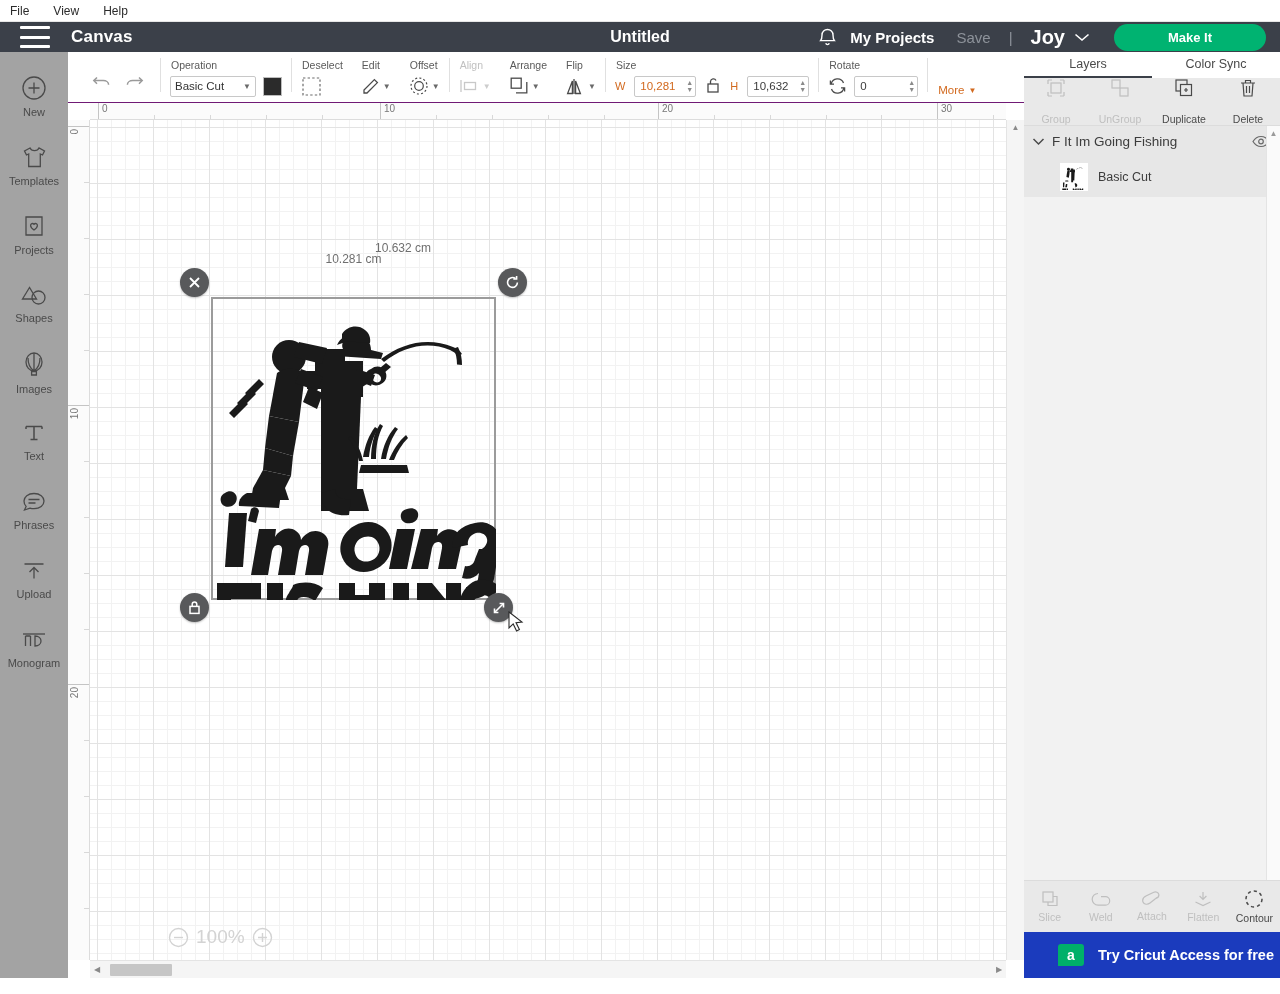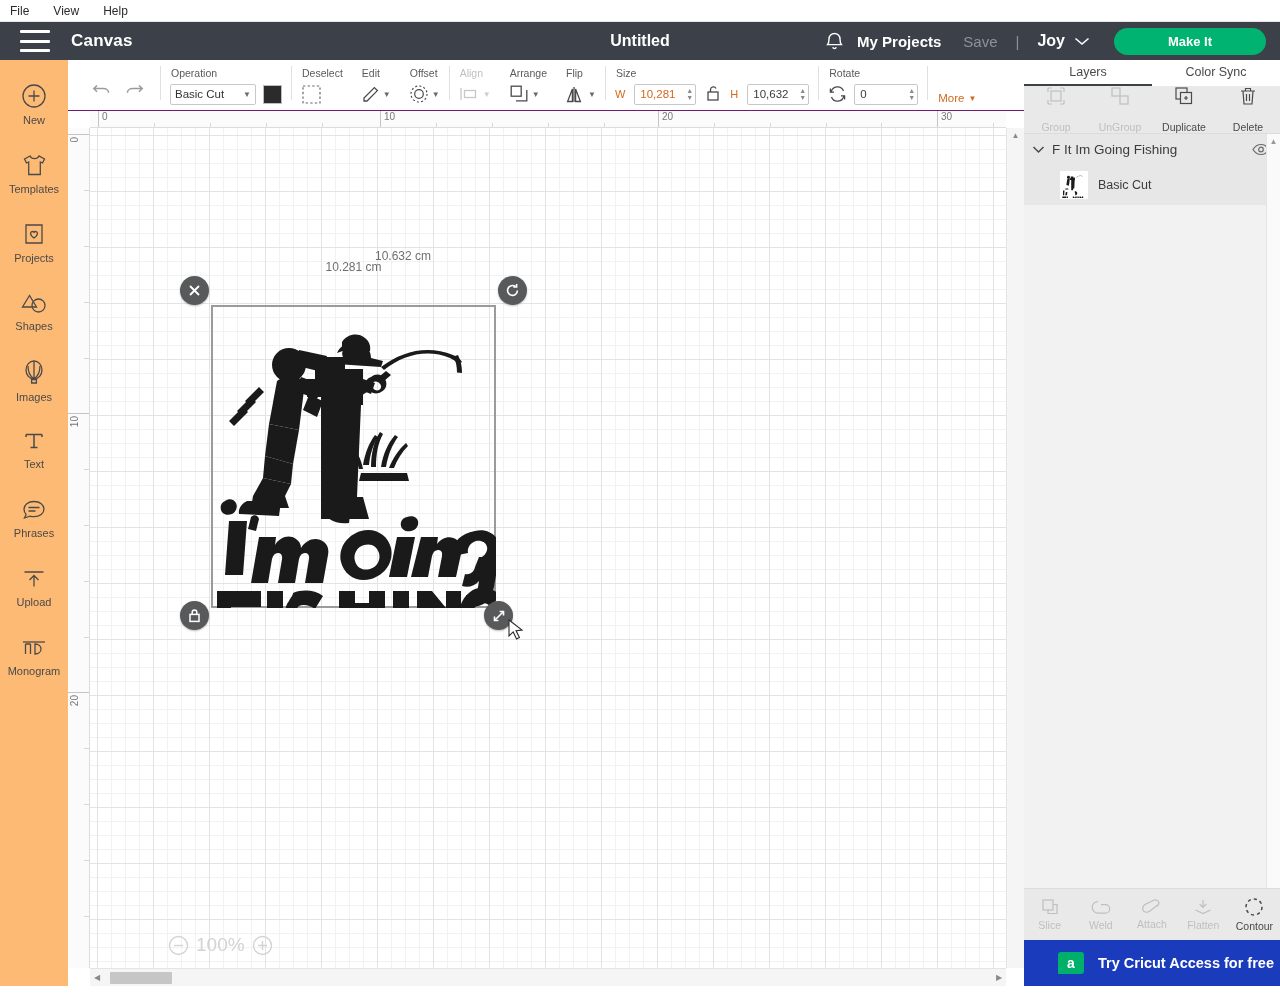--- a/index.html
+++ b/index.html
@@ -14,53 +14,53 @@
 
   
   #menubar {
     height:22px; background:#ffffff; display:flex; align-items:center;
     padding-left:8px; gap:20px; border-bottom:1px solid #e6e6e6;
   }
   #menubar .mi { font-size:12px; color:#2b2b2b; cursor:default; padding:1px 2px; }
 
   
   #header {
-    height:38px; background:#3b4049; display:flex; align-items:center;
+    height:30px; background:#3b4049; display:flex; align-items:center;
     position:relative; color:#fff;justify-content:flex-end;
   }
   #hamburger { width:30px; height:22px; margin-left:20px; display:flex;
     flex-direction:column; justify-content:space-between; cursor:pointer; }
   #hamburger i { display:block; height:3px; background:#fff; border-radius:1px; }
   #canvas-title { margin-left:21px; font-size:17px; font-weight:bold; letter-spacing:.2px; }
   #doc-title {
     position:absolute; left:0; right:0; text-align:center; font-size:16px;
     font-weight:bold; pointer-events:none;
   }
   #header-right {
     margin-left:auto; display:flex; align-items:center; gap:0; padding-right:14px;
     position:relative; z-index:2;
   }
   .bell { width:34px; height:34px; display:flex; align-items:center; justify-content:center; cursor:pointer; }
   #my-projects { font-size:15px; font-weight:bold; margin-left:6px; cursor:pointer; }
   #save-btn { font-size:15px; color:#8d929a; margin-left:22px; cursor:default; }
   #hsep { color:#8d929a; margin:0 18px; font-size:15px; }
   #machine { display:flex; align-items:center; gap:9px; cursor:pointer; }
-  #machine .mname { font-size:16px; font-weight:bold; }
+  #machine .mname { font-size:20px; font-weight:bold; }
   #make-it {
     margin-left:24px; background:#00b371; color:#fff; border:none; border-radius:18px;
     height:27px; width:152px; font-size:13px; font-weight:bold;
     font-family:"Liberation Sans",sans-serif; cursor:pointer;
   }
 
   
   #body { display:flex; height:926px; }
 
   
   #rail {
-    width:68px; background:#fdba74; display:flex; flex-direction:column;
+    width:68px; background:#a3a3a3; display:flex; flex-direction:column;
     align-items:center; padding-top:10px; flex:none;
   }
   .rail-item {
     width:68px; height:69px; display:flex; flex-direction:column;
     align-items:center; justify-content:center; gap:5px; cursor:pointer; color:#4a4a4a;
   }
   .rail-item .lbl { font-size:11px; }
 
   
   #center { flex:1; display:flex; flex-direction:column; background:#fff; min-width:0; }

